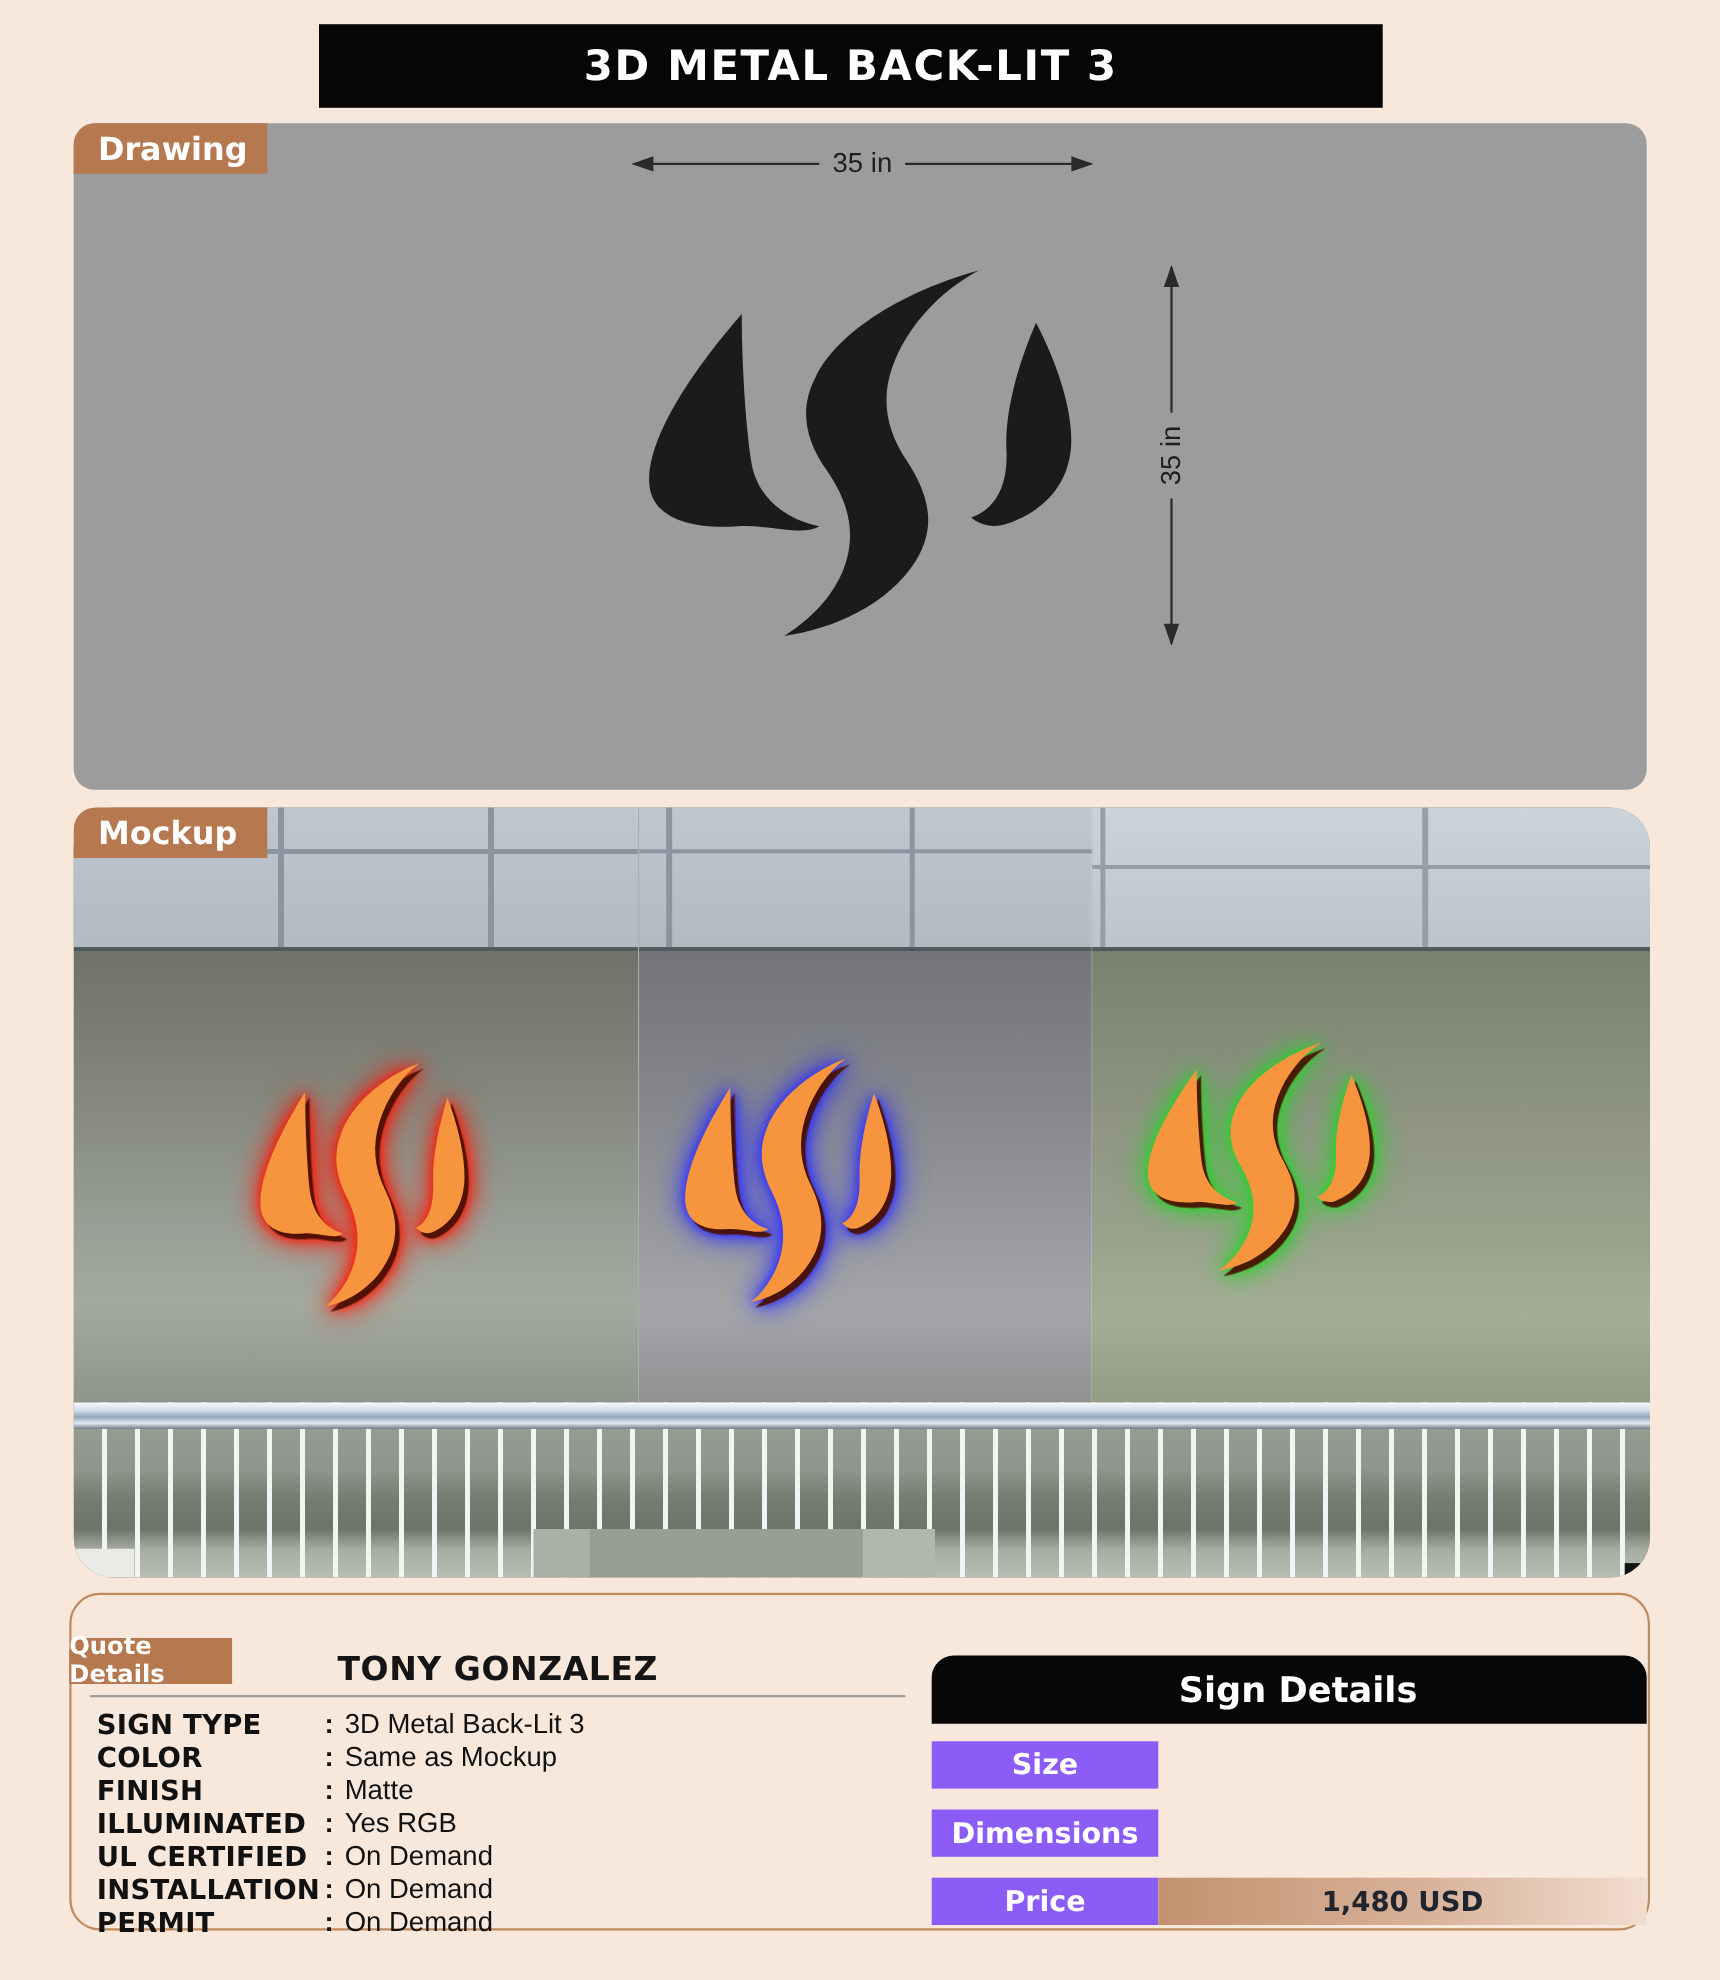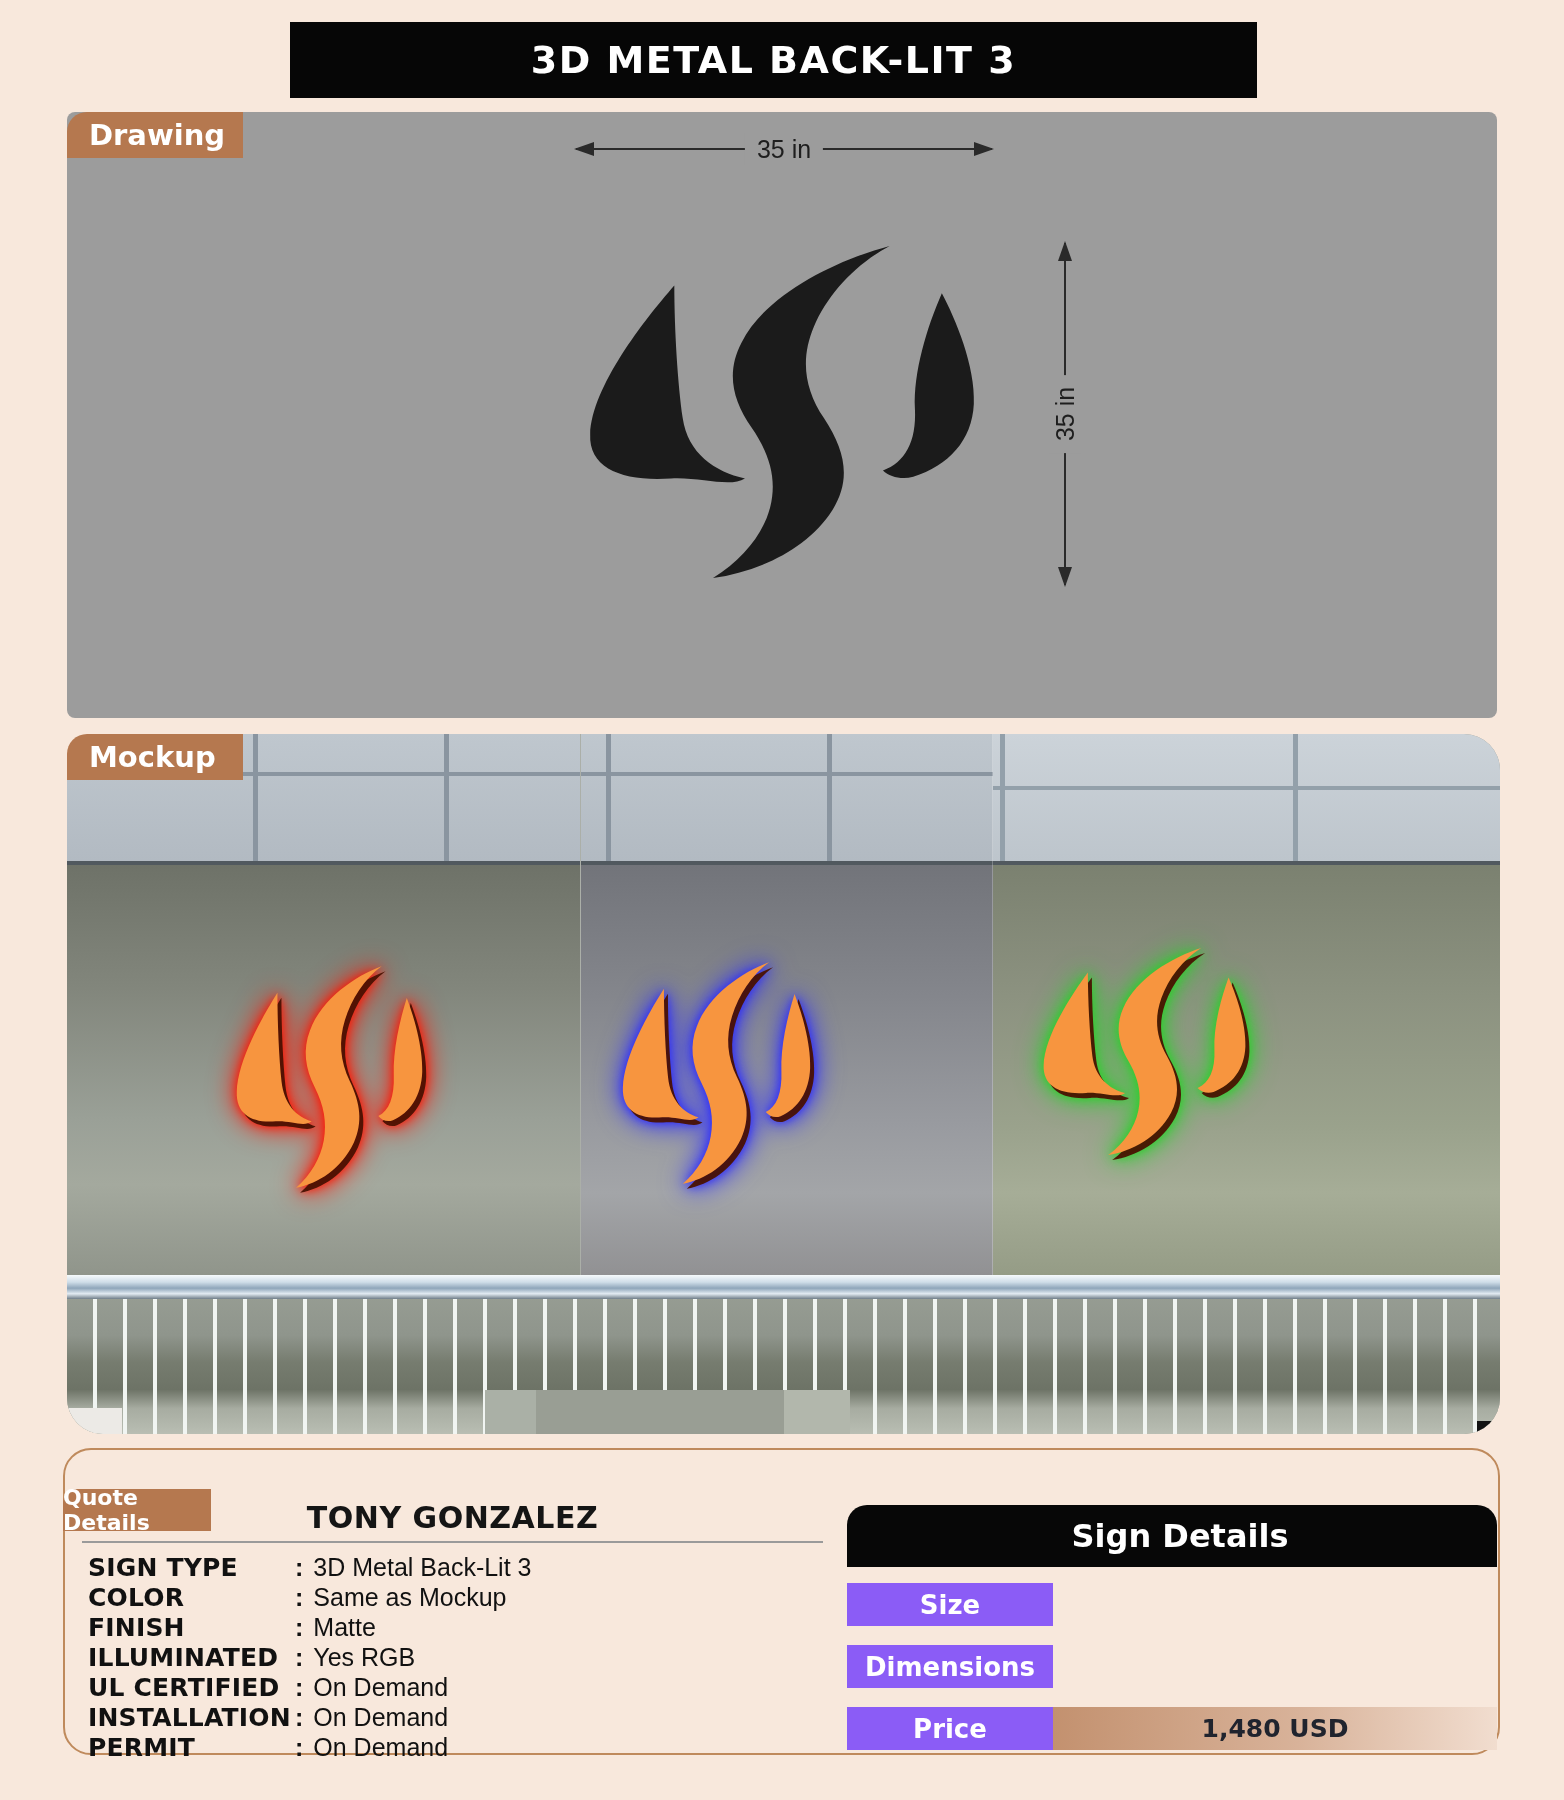--- a/index.html
+++ b/index.html
@@ -22,21 +22,21 @@
     position:absolute;background:#b5784f;color:#fff;
     font-weight:bold;display:flex;align-items:center;
     font-family:"DejaVu Sans", sans-serif;
     border-radius:20px 0 0 0;z-index:30;
   }
   .tab.big{width:176px;height:46px;font-size:29px;padding-left:22px;box-sizing:border-box;}
   .tab.small{width:148px;height:42px;font-size:22px;justify-content:center;border-radius:14px 0 0 0;}
   
   .drawing-panel{
     position:absolute;left:67px;top:112px;width:1430px;height:606px;
-    background:#9c9c9c;border-radius:8px;overflow:hidden;
+    background:#9c9c9c;border-radius:19px;overflow:hidden;
   }
   .drawing-logo{position:absolute;left:503px;top:126px;width:424px;height:348px;}
   .drawing-logo svg{width:100%;height:100%;}
   .dim-h{position:absolute;left:509px;top:36px;width:416px;height:2px;background:#2a2a2a;}
   .dim-h .ah-l,.dim-h .ah-r{position:absolute;top:-6px;width:0;height:0;
     border-top:7px solid transparent;border-bottom:7px solid transparent;}
   .dim-h .ah-l{left:-2px;border-right:20px solid #2a2a2a;}
   .dim-h .ah-r{right:-2px;border-left:20px solid #2a2a2a;}
   .dim-h .dim-label{
     position:absolute;left:50%;top:50%;transform:translate(-50%,-50%);

